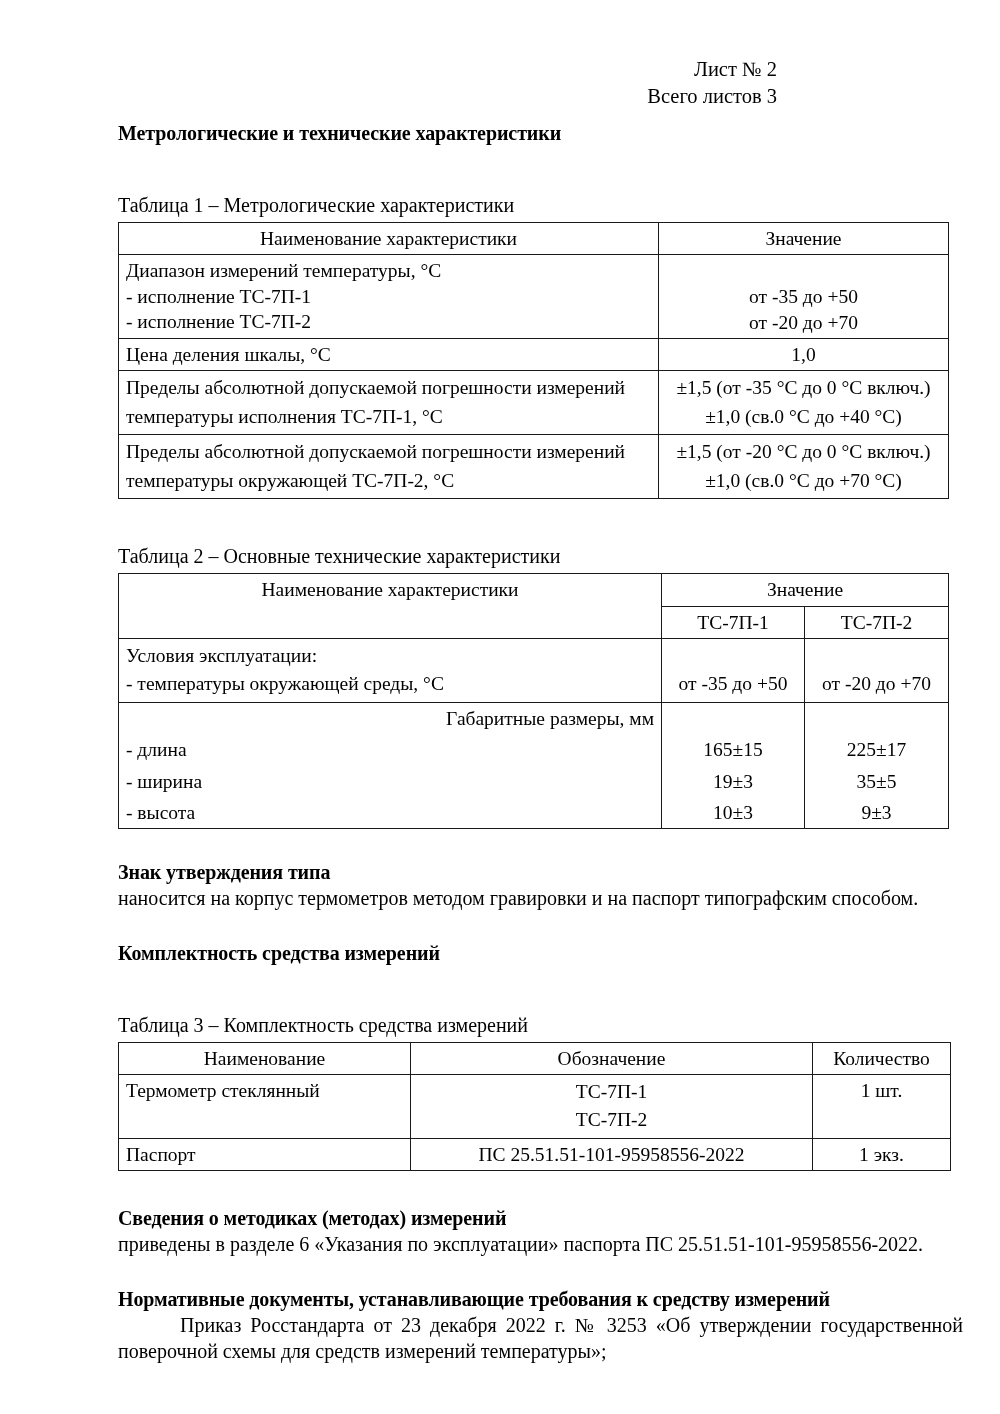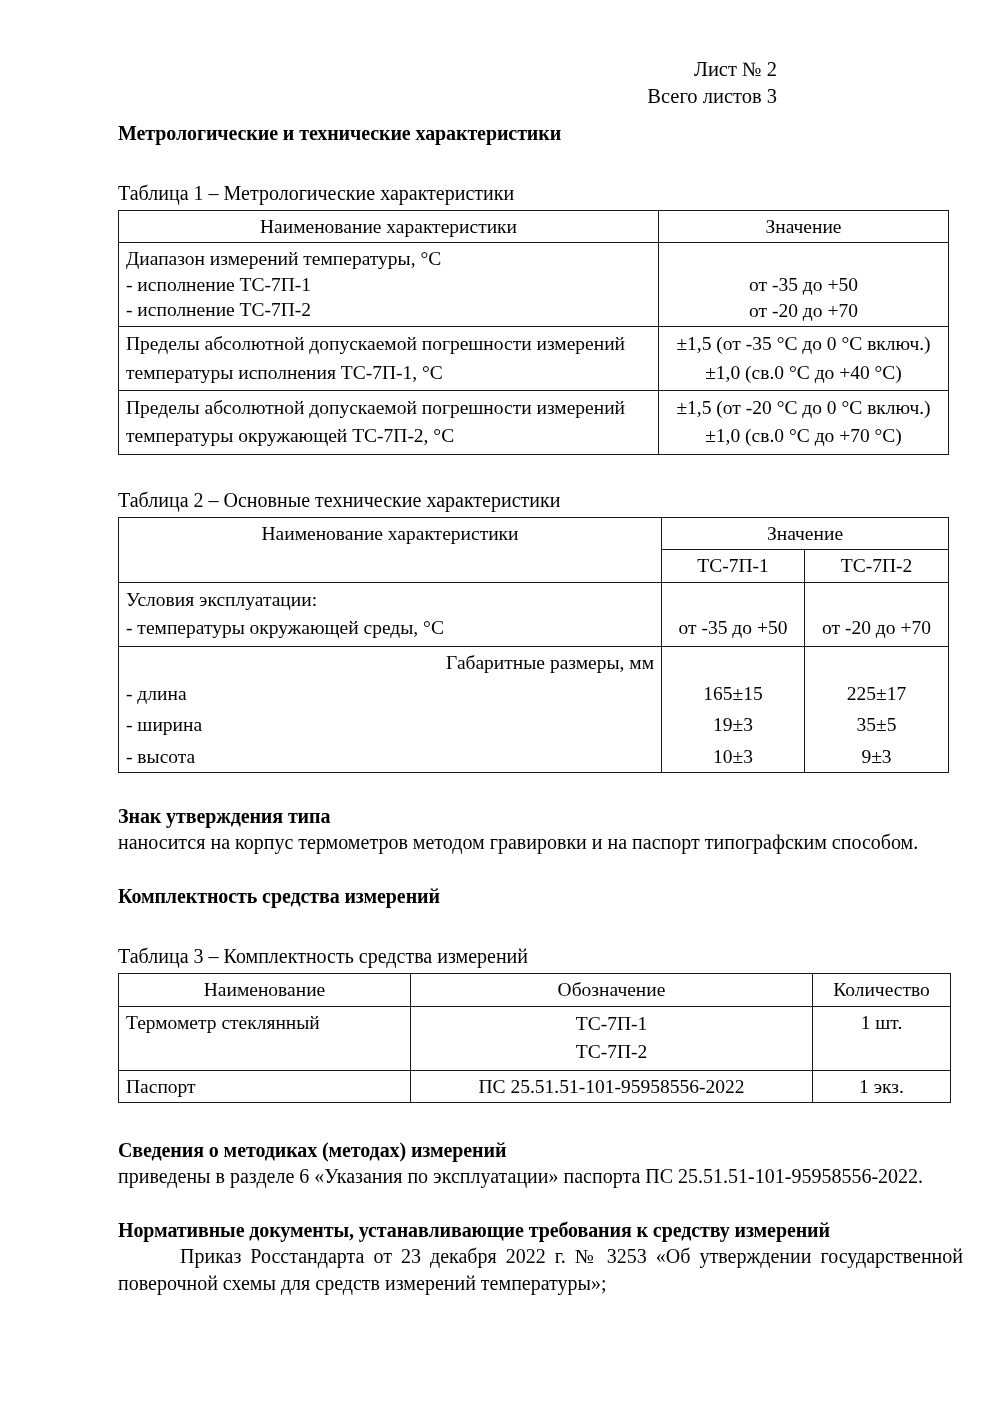--- a/index.html
+++ b/index.html
@@ -51,21 +51,21 @@
     font-size: 20px;
     margin: 0;
     line-height: 1.32;
   }
   p.indent-first {
     text-indent: 62px;
     text-align: justify;
   }
   .tbl-caption {
     font-size: 20px;
-    margin: 4px 0 4px 0;
+    margin: 16px 0 4px 0;
     line-height: 1.3;
   }
   .gap-28 { height: 28px; }
   .gap-30 { height: 30px; }
   .gap-34 { height: 34px; }
 
   
   table.doc {
     border-collapse: collapse;
     table-layout: fixed;
@@ -141,20 +141,24 @@
             <div>- исполнение ТС-7П-1</div>
             <div>- исполнение ТС-7П-2</div>
           </td>
           <td class="ctr">
             <div style="height:26px;"></div>
             <div>от -35 до +50</div>
             <div>от -20 до +70</div>
           </td>
         </tr>
         <tr>
+          <td class="lft">Цена деления шкалы, °С</td>
+          <td class="ctr">1,0</td>
+        </tr>
+        <tr>
           <td class="lft line-sp">
             <div>Пределы абсолютной допускаемой погрешности измерений</div>
             <div>температуры исполнения ТС-7П-1, °С</div>
           </td>
           <td class="ctr line-sp">
             <div>±1,5 (от -35 °С до 0 °С  включ.)</div>
             <div>±1,0 (св.0 °С до +40 °С)</div>
           </td>
         </tr>
         <tr>

